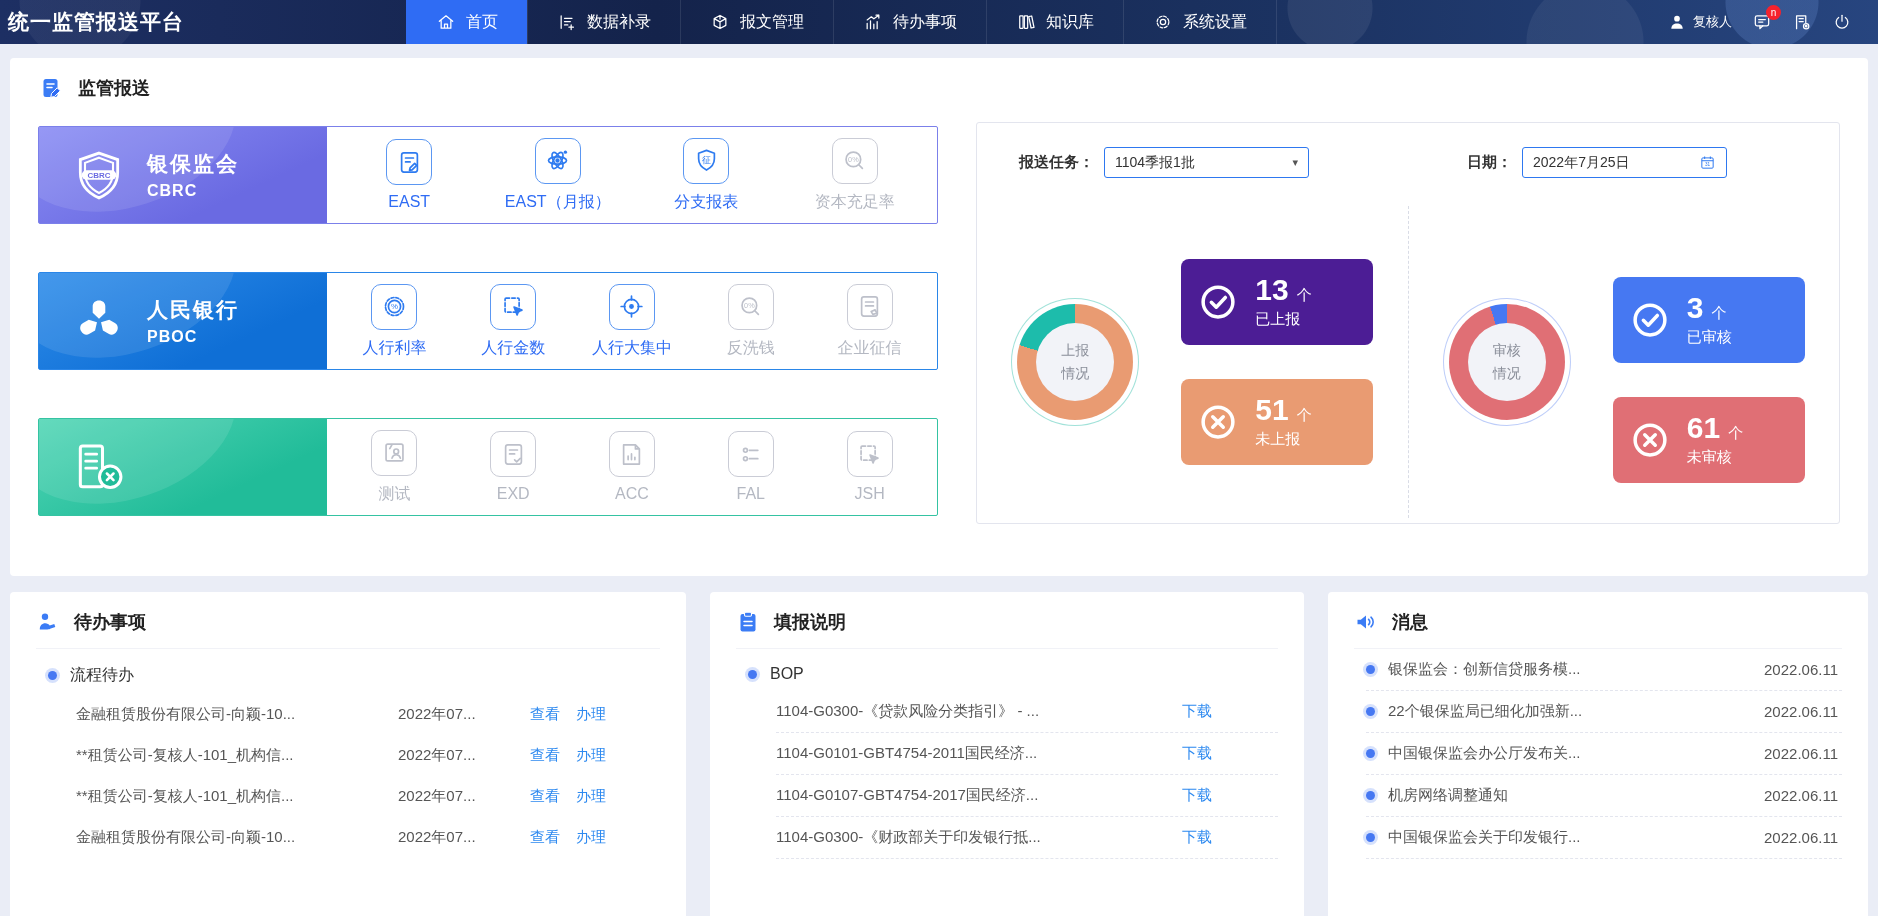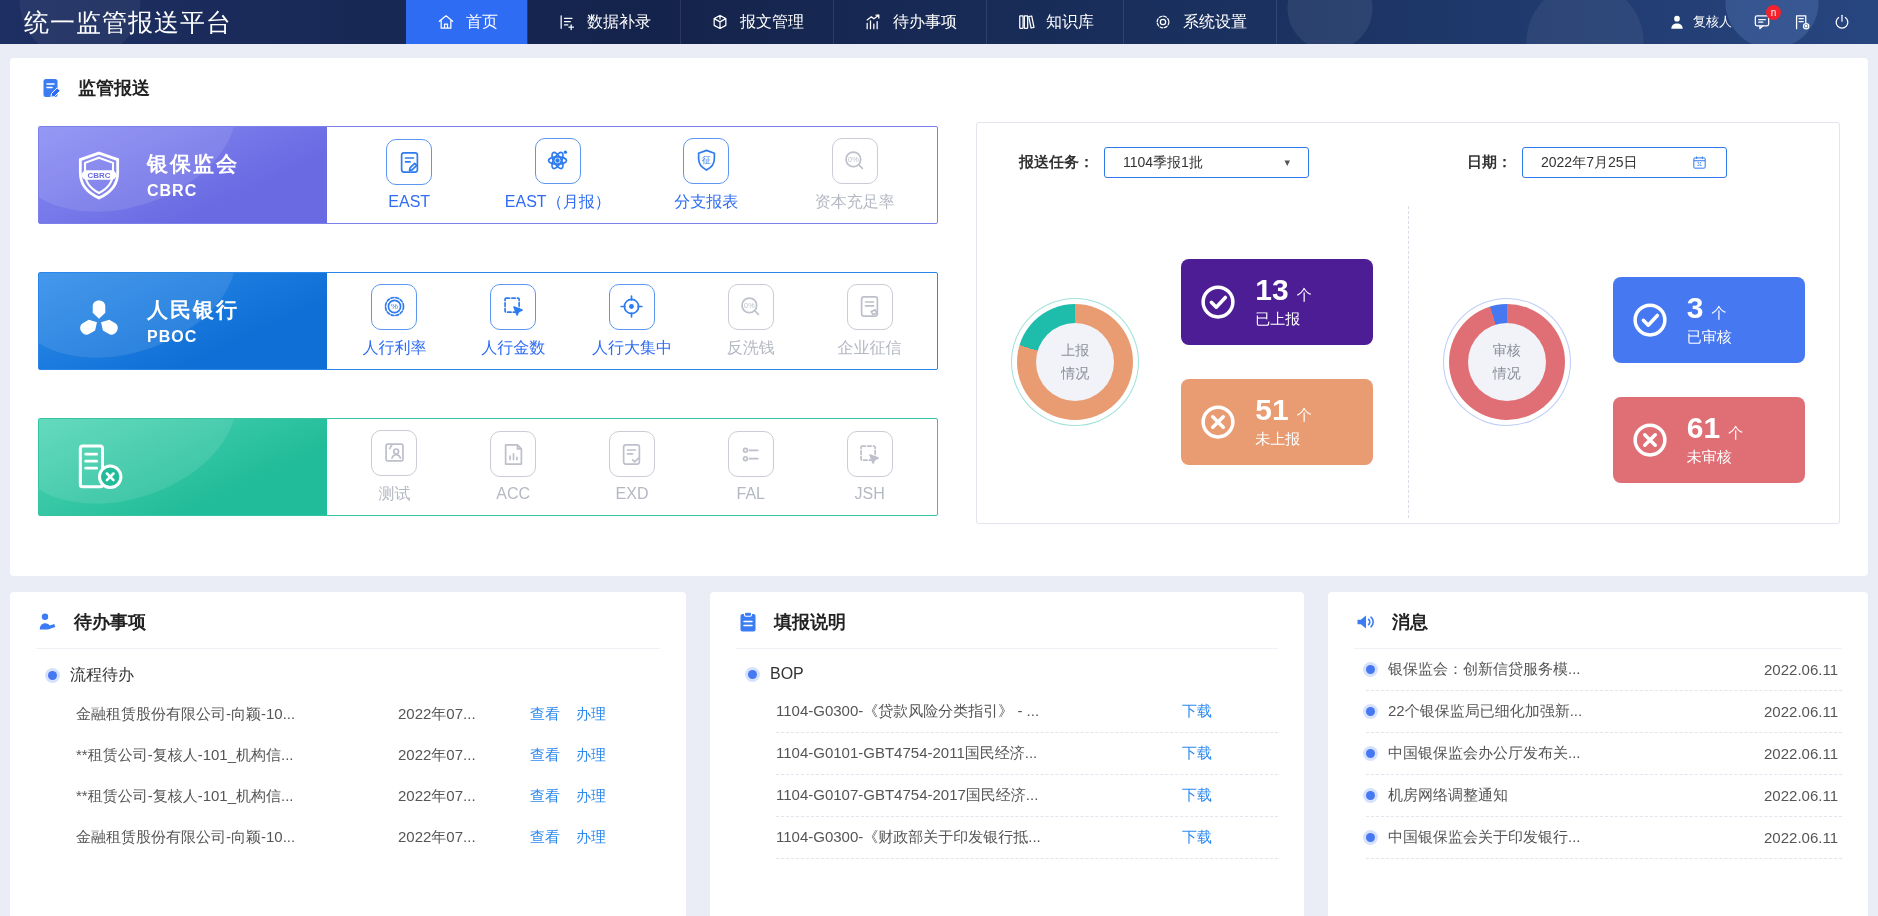--- a/index.html
+++ b/index.html
@@ -7,22 +7,22 @@
     font-family:"Liberation Sans","DejaVu Sans",sans-serif; background:#eaedf6; }
 
   
   .navbar { height:44px; display:flex; align-items:stretch; color:#fff; position:relative;
     background-image:
       radial-gradient(circle at 1330px 8px, rgba(255,255,255,0.07) 0 42px, transparent 43px),
       radial-gradient(circle at 1585px 42px, rgba(255,255,255,0.06) 0 58px, transparent 59px),
       radial-gradient(circle at 1772px 2px, rgba(120,160,230,0.22) 0 46px, transparent 47px),
       radial-gradient(circle at 80px 0px, rgba(255,255,255,0.05) 0 60px, transparent 61px),
       linear-gradient(90deg,#1d2f63 0%,#14234b 35%,#1b3261 68%,#27457f 100%); }
-  .brand { width:340px; padding-left:24px; display:flex; align-items:center;
-    font-size:25px; font-weight:normal; letter-spacing:1px; }
+  .brand { width:340px; padding-left:8px; display:flex; align-items:center;
+    font-size:21px; font-weight:bold; letter-spacing:1px; }
   .nav-menu { display:flex; margin-left:66px; }
   .nav-item { display:flex; align-items:center; gap:10px; padding:16px 29px; font-size:16px;
     cursor:pointer; border-left:1px solid rgba(255,255,255,0.10); }
   .nav-item:last-child { border-right:1px solid rgba(255,255,255,0.10); }
   .nav-item.active { background:#2f6cf4; border-color:transparent; }
   .nav-item svg { width:20px; height:20px; stroke:#fff; fill:none; stroke-width:1.5;
     stroke-linecap:round; stroke-linejoin:round; }
   .nav-right { margin-left:auto; display:flex; align-items:center; gap:20px;
     padding-right:26px; font-size:13px; }
   .nav-right svg { width:20px; height:20px; stroke:#fff; fill:none; stroke-width:1.5;
@@ -70,21 +70,21 @@
   .tile.disabled .ic { border-color:#caccd6; }
   .tile.disabled .lb { color:#b4b8c2; }
 
   
   .stats-panel { flex:1; border:1px solid #e3e5ee; border-radius:3px; height:402px;
     padding-top:24px; position:relative; }
   .filters { display:flex; align-items:center; padding-left:42px; }
   .fgroup { display:flex; align-items:center; }
   .f-label { font-size:15px; font-weight:bold; color:#333; margin-right:10px; }
   .f-box { width:205px; height:31px; border:1px solid #2e78f0; border-radius:3px;
-    display:flex; align-items:center; justify-content:space-between; padding:0 18px;
+    display:flex; align-items:center; justify-content:space-between; padding:0 10px;
     font-size:14px; color:#333; cursor:pointer; background:#fff; }
   .f-caret { color:#555; font-size:11px; }
   .f-box svg { width:17px; height:17px; stroke:#2e78f0; fill:none; stroke-width:1.4; }
   .fg-date { margin-left:158px; }
   .halves { display:flex; height:312px; margin-top:28px; }
   .half { flex:1; display:flex; align-items:center; justify-content:center; gap:42px; }
   .half + .half { border-left:1px dashed #d9dce6; }
   .donut-wrap { width:128px; height:128px; border-radius:50%; padding:5px; background:#fff; flex:none; }
   .dw-upload { border:1px solid rgba(46,190,170,0.45); }
   .dw-audit  { border:1px solid rgba(90,130,240,0.40); }
@@ -360,35 +360,35 @@
                   <path d="M9.8 5 7.8 8.5"></path>
                   <circle cx="13.5" cy="11" r="2.1"></circle>
                   <path d="M9.8 17 c.5-2 1.9-3 3.7-3 s3.2 1 3.7 3"></path>
                 </svg>
               </span>
             <span class="lb">测试</span>
           </div>
           <div class="tile disabled">
             <span class="ic">
                 <svg viewBox="0 0 24 24">
-                  <path d="M5 20.5 V3.5 H15.5 L19 7 V20.5 Z M15.5 3.5 V7 H19"></path>
-                  <path d="M9 16.5 V13.5 M12 16.5 V11.5 M15 16.5 V14.5"></path>
-                </svg>
-              </span>
-            <span class="lb">ACC</span>
-          </div>
-          <div class="tile disabled">
-            <span class="ic">
-                <svg viewBox="0 0 24 24">
                   <rect x="5" y="3.5" width="14" height="17" rx="2"></rect>
                   <path d="M8.5 8 H15.5 M8.5 11.5 H13"></path>
                   <path d="M13 16.8 14.8 18.6 18 15.4"></path>
                 </svg>
               </span>
             <span class="lb">EXD</span>
+          </div>
+          <div class="tile disabled">
+            <span class="ic">
+                <svg viewBox="0 0 24 24">
+                  <path d="M5 20.5 V3.5 H15.5 L19 7 V20.5 Z M15.5 3.5 V7 H19"></path>
+                  <path d="M9 16.5 V13.5 M12 16.5 V11.5 M15 16.5 V14.5"></path>
+                </svg>
+              </span>
+            <span class="lb">ACC</span>
           </div>
           <div class="tile disabled">
             <span class="ic">
                 <svg viewBox="0 0 24 24">
                   <circle cx="7.5" cy="8.3" r="1.7"></circle>
                   <path d="M11 8.3 H18.5"></path>
                   <circle cx="7.5" cy="15.7" r="1.7"></circle>
                   <path d="M11 15.7 H18.5"></path>
                 </svg>
               </span>

